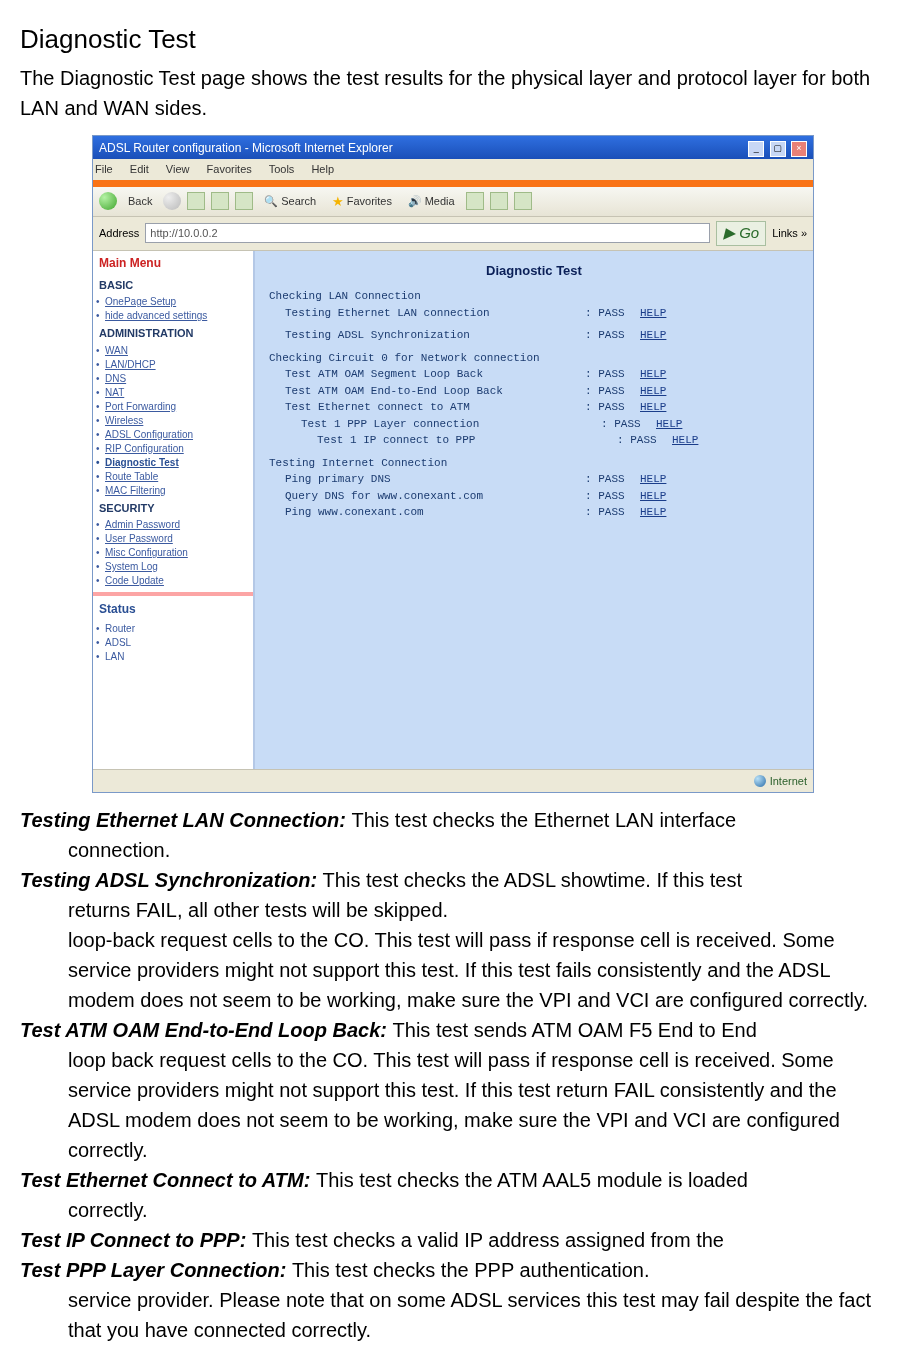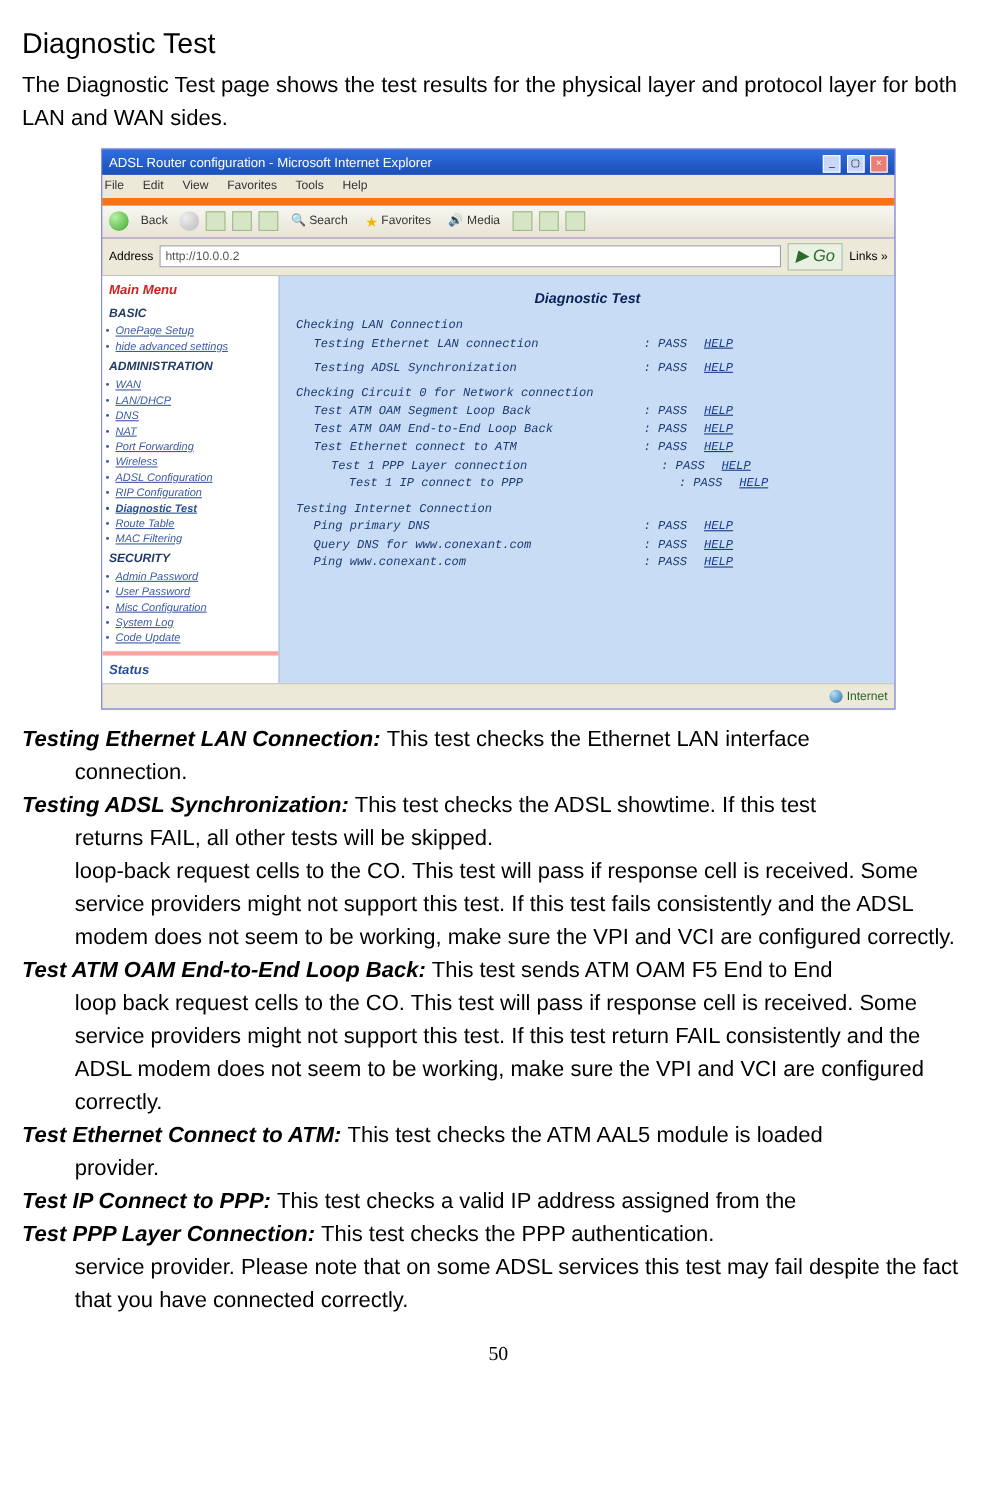--- a/index.html
+++ b/index.html
@@ -21,21 +21,21 @@
     margin: 0 0 12px 0;
   }
   .screenshot-wrap {
     display:flex;
     justify-content:center;
     margin: 10px 0 10px 0;
   }
   .shot {
     width: 720px;
     border: 1px solid #7a99c8;
-    background:#8b5cf6;
+    background:#7f1d1d;
     font-size: 10px;
   }
   .titlebar {
     background: linear-gradient(#2f6fe0,#1a4fb8);
     color:#fff;
     padding: 2px 6px;
     display:flex;
     align-items:center;
     justify-content:space-between;
     font-size:12px;
@@ -102,23 +102,22 @@
   .go-btn {
     background:#eaf0e2;
     border:1px solid #a9bfa0;
     padding:0 6px;
     font-size:15px;
     color:#2b6b2b;
     font-style:italic;
   }
   .content-area {
     display:flex;
-    height:370px;
+    height:518px;
     background:#c8dcf6;
-    font-style:italic;
   }
   .sidebar {
     width:160px;
     background:#fff;
     border-right:2px solid #b4c8e6;
     overflow:hidden;
     padding:0 0 0 0;
   }
   .sb-head {
     color:#c22;
@@ -373,21 +372,21 @@
 
   <p><span class="term">Testing ADSL Synchronization: </span><span>This test checks the ADSL showtime. If this test</span></p>
   <p class="def-body">returns FAIL, all other tests will be skipped.</p>
 
   <p class="def-body">loop-back request cells to the CO. This test will pass if response cell is received. Some service providers might not support this test. If this test fails consistently and the ADSL modem does not seem to be working, make sure the VPI and VCI are configured correctly.</p>
 
   <p><span class="term">Test ATM OAM End-to-End Loop Back: </span><span>This test sends ATM OAM F5 End to End</span></p>
   <p class="def-body">loop back request cells to the CO. This test will pass if response cell is received. Some service providers might not support this test. If this test return FAIL consistently and the ADSL modem does not seem to be working, make sure the VPI and VCI are configured correctly.</p>
 
   <p><span class="term">Test Ethernet Connect to ATM: </span><span>This test checks the ATM AAL5 module is loaded</span></p>
-  <p class="def-body">provider.</p>
+  <p class="def-body">correctly.</p>
 
   <p><span class="term">Test IP Connect to PPP: </span><span>This test checks a valid IP address assigned from the</span></p>
 
   <p><span class="term">Test PPP Layer Connection: </span><span>This test checks the PPP authentication.</span></p>
   <p class="def-body">service provider. Please note that on some ADSL services this test may fail despite the fact that you have connected correctly.</p>
 </div>
 
 <div class="pageno">50</div>
 
 </body></html>

